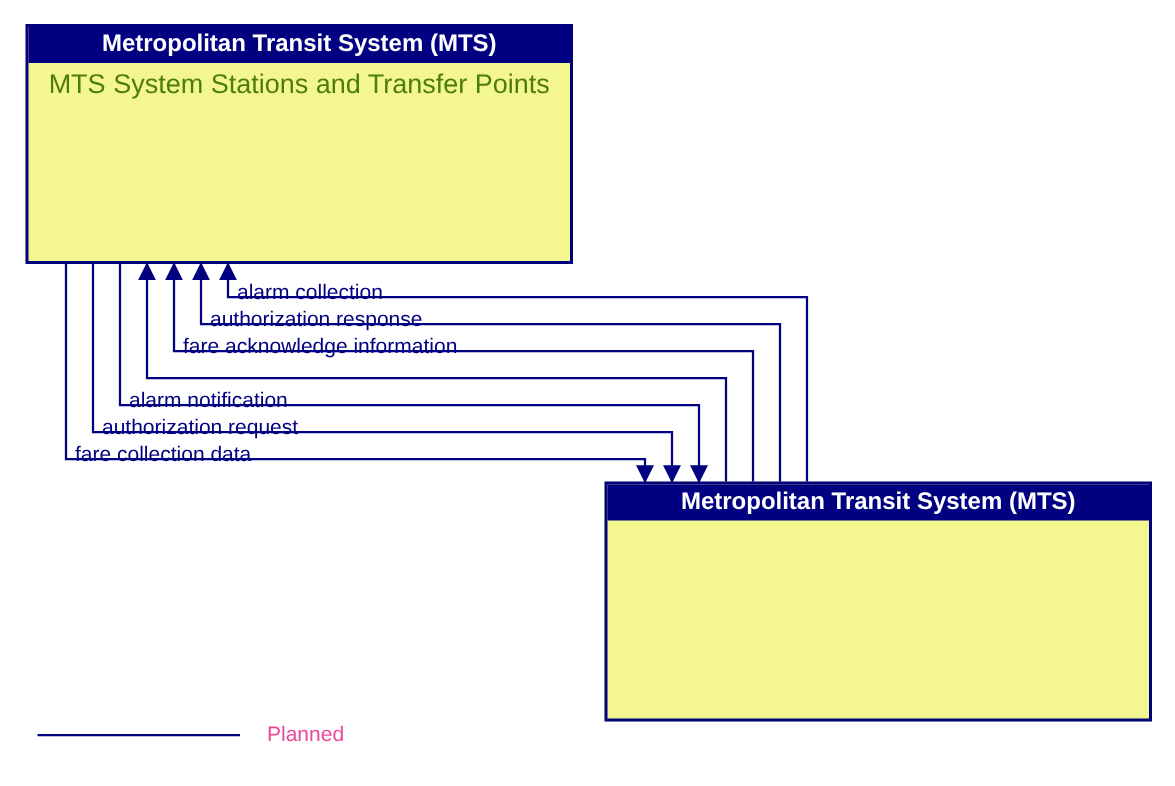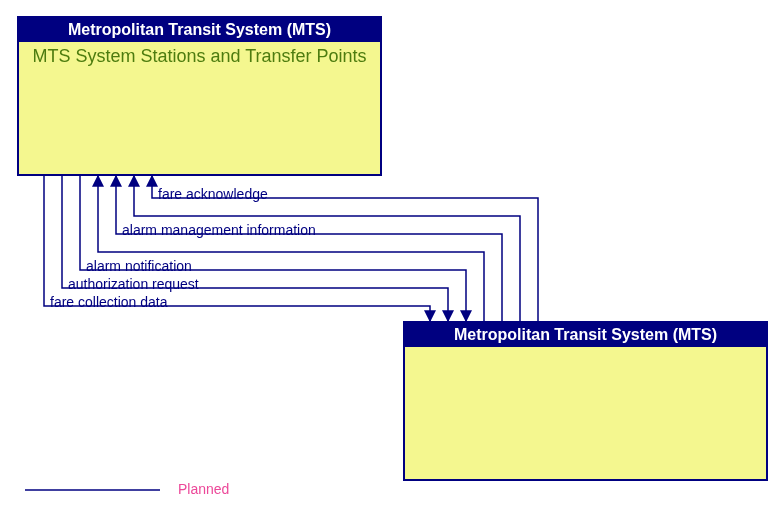--- a/index.html
+++ b/index.html
@@ -77,21 +77,22 @@
     <path d="M 116 176 L 116 234 L 502 234 L 502 321" fill="none" stroke="#000080" stroke-width="1.5" marker-start="url(#arrow)"></path>
     <path d="M 98 176  L 98 252  L 484 252 L 484 321" fill="none" stroke="#000080" stroke-width="1.5" marker-start="url(#arrow)"></path>
 
     <path d="M 80 176 L 80 270 L 466 270 L 466 321" fill="none" stroke="#000080" stroke-width="1.5" marker-end="url(#arrow)"></path>
     <path d="M 62 176 L 62 288 L 448 288 L 448 321" fill="none" stroke="#000080" stroke-width="1.5" marker-end="url(#arrow)"></path>
     <path d="M 44 176 L 44 306 L 430 306 L 430 321" fill="none" stroke="#000080" stroke-width="1.5" marker-end="url(#arrow)"></path>
 
     <line x1="25" y1="490" x2="160" y2="490" stroke="#000080" stroke-width="1.5"></line>
   </svg>
 
-  <div class="flow-label" style="left:158px; top:186px;">fare acknowledge</div>
-  <div class="flow-label" style="left:122px; top:222px;">alarm management information</div>
+  <div class="flow-label" style="left:158px; top:186px;">alarm collection</div>
+  <div class="flow-label" style="left:140px; top:204px;">authorization response</div>
+  <div class="flow-label" style="left:122px; top:222px;">fare acknowledge information</div>
   <div class="flow-label" style="left:86px;  top:258px;">alarm notification</div>
   <div class="flow-label" style="left:68px;  top:276px;">authorization request</div>
   <div class="flow-label" style="left:50px;  top:294px;">fare collection data</div>
 
   <div class="legend-label" style="left:178px; top:481px;">Planned</div>
 
 </div>
 
 </body></html>

